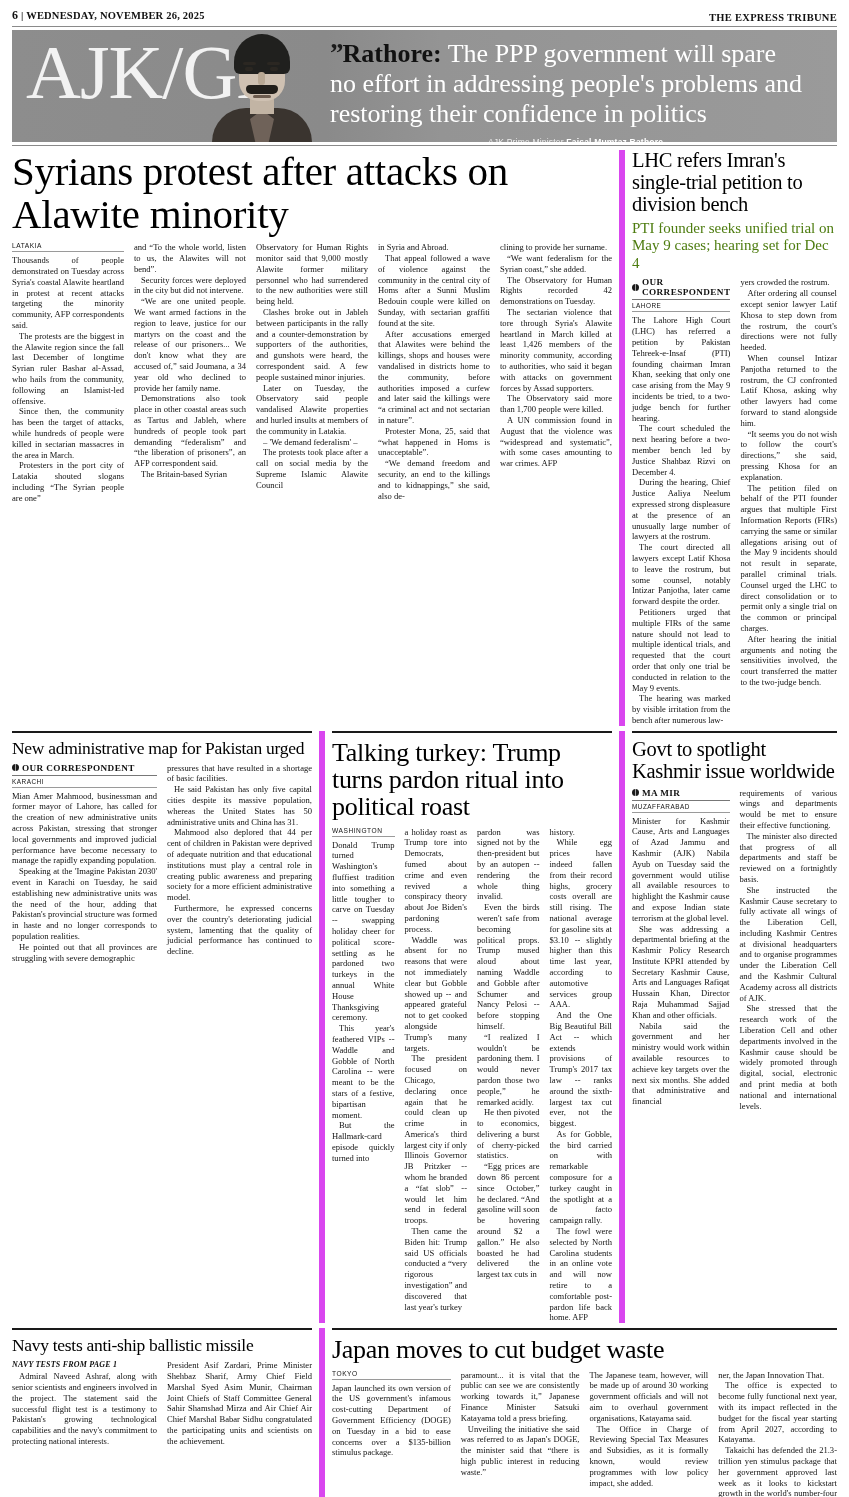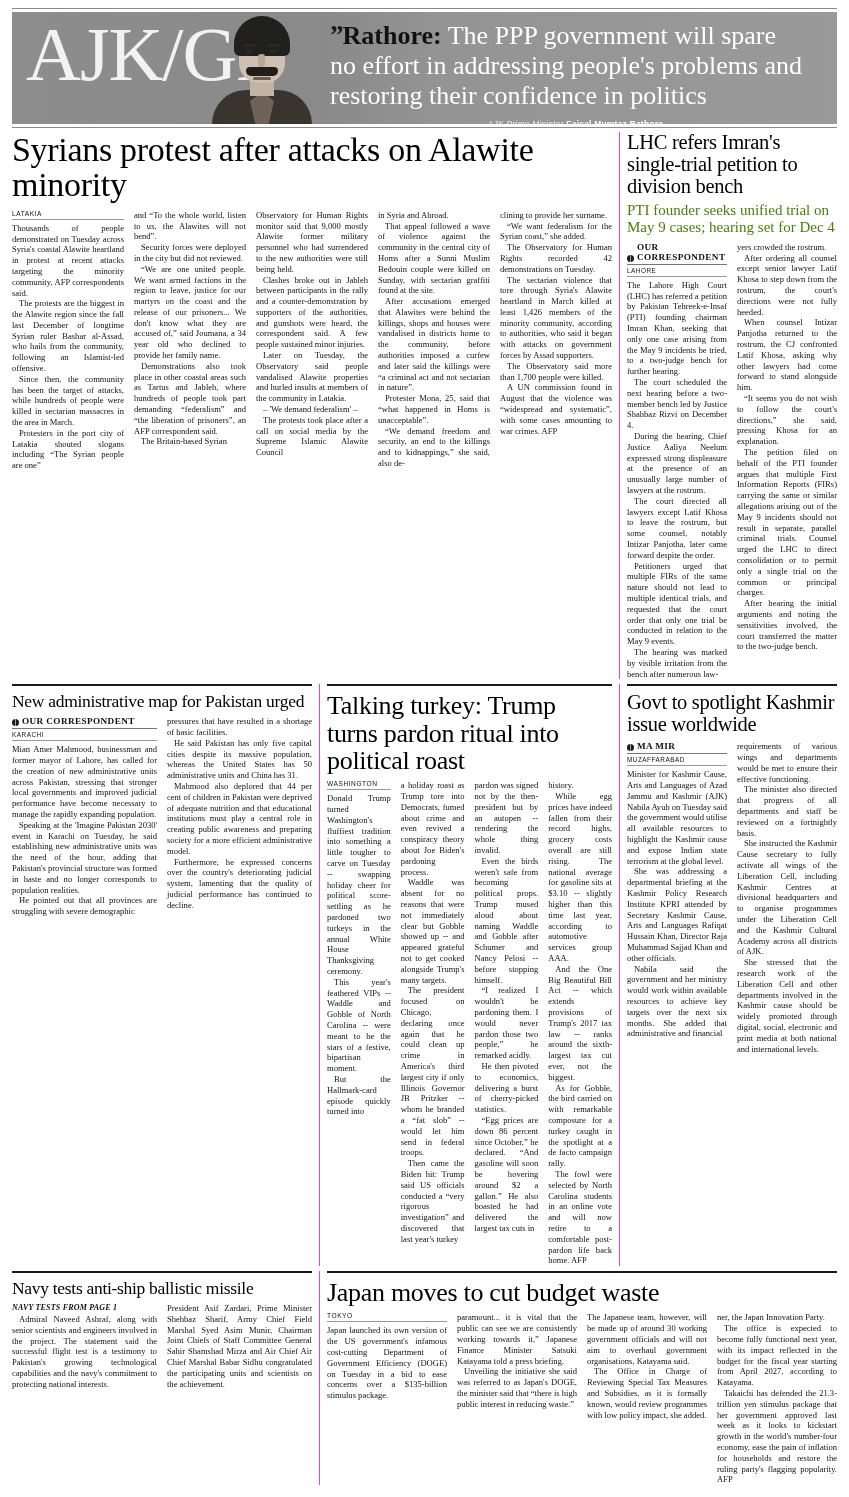--- a/index.html
+++ b/index.html
@@ -91,36 +91,36 @@
     margin-top:7px; text-align:center; color:#f0f0f0; font-size:8.5px;
     font-family:"Liberation Sans", sans-serif; letter-spacing:.2px;
   }
   .quote-attr b { color:#fff; }
 
   
   .hl {
     font-family:"Liberation Serif", serif;
     font-weight:normal; color:#000; letter-spacing:-.3px;
   }
-  .hl-xl { font-size:34px; line-height:1.04; }
+  .hl-xl { font-size:41px; line-height:1.04; }
   .hl-lg { font-size:26px; line-height:1.05; }
   .hl-md { font-size:20.5px; line-height:1.07; }
   .hl-sm { font-size:17.5px; line-height:1.08; }
   .deck { font-size:15px; line-height:1.17; color:#4d7c0f; }
 
   .dateline {
     font-family:"Liberation Sans", sans-serif;
     font-size:6.6px; letter-spacing:.55px; text-transform:uppercase;
     padding-bottom:2px; border-bottom:1px solid #9a9a9a; margin-bottom:3px;
   }
   .byline {
     font-family:"Liberation Serif", serif; font-variant:small-caps;
     font-size:9.2px; font-weight:bold; letter-spacing:.4px;
     border-bottom:1px solid #777; padding-bottom:2px; margin-bottom:2px;
-    display:flex; align-items:flex-end; gap:3px;
+    display:flex; align-items:center; gap:3px;
   }
   .byline .globe {
     width:7px; height:7px; border-radius:50%; background:#1a1a1a;
     display:inline-block; flex:0 0 auto; position:relative;
   }
   .byline .globe::after {
     content:""; position:absolute; left:3px; top:0; width:1px; height:7px; background:#fff; opacity:.6;
   }
   .byline-city {
     font-family:"Liberation Sans", sans-serif; font-size:6.4px;
@@ -134,27 +134,35 @@
   }
   p.bt {
     font-size:8.55px; line-height:1.265; text-align:justify;
     text-indent:7px; hyphens:auto; -webkit-hyphens:auto;
   }
   p.bt.first { text-indent:0; }
   .cols { display:flex; }
   .cols > .c { flex:1 1 0; padding:0 5px; }
   .cols > .c:first-child { padding-left:0; }
   .cols > .c:last-child  { padding-right:0; }
-  .vr { border-left:1px solid #d946ef; }
+  .vr { border-left:6px solid #d946ef; }
 </style>
 </head>
 <body>
 
 <div class="page">
 
+  <div class="folio">
+    <div class="folio-left">
+      <span class="pg">6</span>
+      <span>|</span>
+      <span>WEDNESDAY, NOVEMBER 26, 2025</span>
+    </div>
+    <div class="folio-right">THE EXPRESS TRIBUNE</div>
+  </div>
   <div class="rule-thin"></div>
 
   <div class="banner">
     <div class="banner-word">AJK/GB</div>
 
     <div class="portrait">
       <div class="body"></div>
       <div class="shirt"></div>
       <div class="neck"></div>
       <div class="face"></div>
@@ -190,21 +198,21 @@
       <div class="cols" style="margin-top:7px;">
         <div class="c">
           <div class="dateline">LATAKIA</div>
           <p class="bt first">Thousands of people demonstrated on Tuesday across Syria's coastal Alawite heartland in protest at recent attacks targeting the minority community, AFP correspondents said.</p>
           <p class="bt">The protests are the biggest in the Alawite region since the fall last December of longtime Syrian ruler Bashar al-Assad, who hails from the community, following an Islamist-led offensive.</p>
           <p class="bt">Since then, the community has been the target of attacks, while hundreds of people were killed in sectarian massacres in the area in March.</p>
           <p class="bt">Protesters in the port city of Latakia shouted slogans including “The Syrian people are one”</p>
         </div>
         <div class="c">
           <p class="bt first">and “To the whole world, listen to us, the Alawites will not bend”.</p>
-          <p class="bt">Security forces were deployed in the city but did not reviewed.</p>
+          <p class="bt">Security forces were deployed in the city but did not intervene.</p>
           <p class="bt">“We are one united people. We want armed factions in the region to leave, justice for our martyrs on the coast and the release of our prisoners... We don't know what they are accused of,” said Joumana, a 34 year old who declined to provide her family name.</p>
           <p class="bt">Demonstrations also took place in other coastal areas such as Tartus and Jableh, where hundreds of people took part demanding “federalism” and “the liberation of prisoners”, an AFP correspondent said.</p>
           <p class="bt">The Britain-based Syrian</p>
         </div>
         <div class="c">
           <p class="bt first">Observatory for Human Rights monitor said that 9,000 mostly Alawite former military personnel who had surrendered to the new authorities were still being held.</p>
           <p class="bt">Clashes broke out in Jableh between participants in the rally and a counter-demonstration by supporters of the authorities, and gunshots were heard, the correspondent said. A few people sustained minor injuries.</p>
           <p class="bt">Later on Tuesday, the Observatory said people vandalised Alawite properties and hurled insults at members of the community in Latakia.</p>
           <p class="bt">– 'We demand federalism' –</p>
           <p class="bt">The protests took place after a call on social media by the Supreme Islamic Alawite Council</p>
@@ -366,21 +374,21 @@
           <p class="bt first">paramount... it is vital that the public can see we are consistently working towards it,” Japanese Finance Minister Satsuki Katayama told a press briefing.</p>
           <p class="bt">Unveiling the initiative she said was referred to as Japan's DOGE, the minister said that “there is high public interest in reducing waste.”</p>
 
         </div>
         <div class="c">
           <p class="bt first">The Japanese team, however, will be made up of around 30 working government officials and will not aim to overhaul government organisations, Katayama said.</p>
           <p class="bt">The Office in Charge of Reviewing Special Tax Measures and Subsidies, as it is formally known, would review programmes with low policy impact, she added.</p>
 
         </div>
         <div class="c">
-          <p class="bt first">ner, the Japan Innovation Party.</p>
+          <p class="bt first">ner, the Japan Innovation That.</p>
           <p class="bt">The office is expected to become fully functional next year, with its impact reflected in the budget for the fiscal year starting from April 2027, according to Katayama.</p>
           <p class="bt">Takaichi has defended the 21.3-trillion yen stimulus package that her government approved last week as it looks to kickstart growth in the world's number-four economy, ease the pain of inflation for households and restore the ruling party's flagging popularity. AFP</p>
         </div>
       </div>
     </div>
   </div>
 
 </div>
 
 </body></html>

